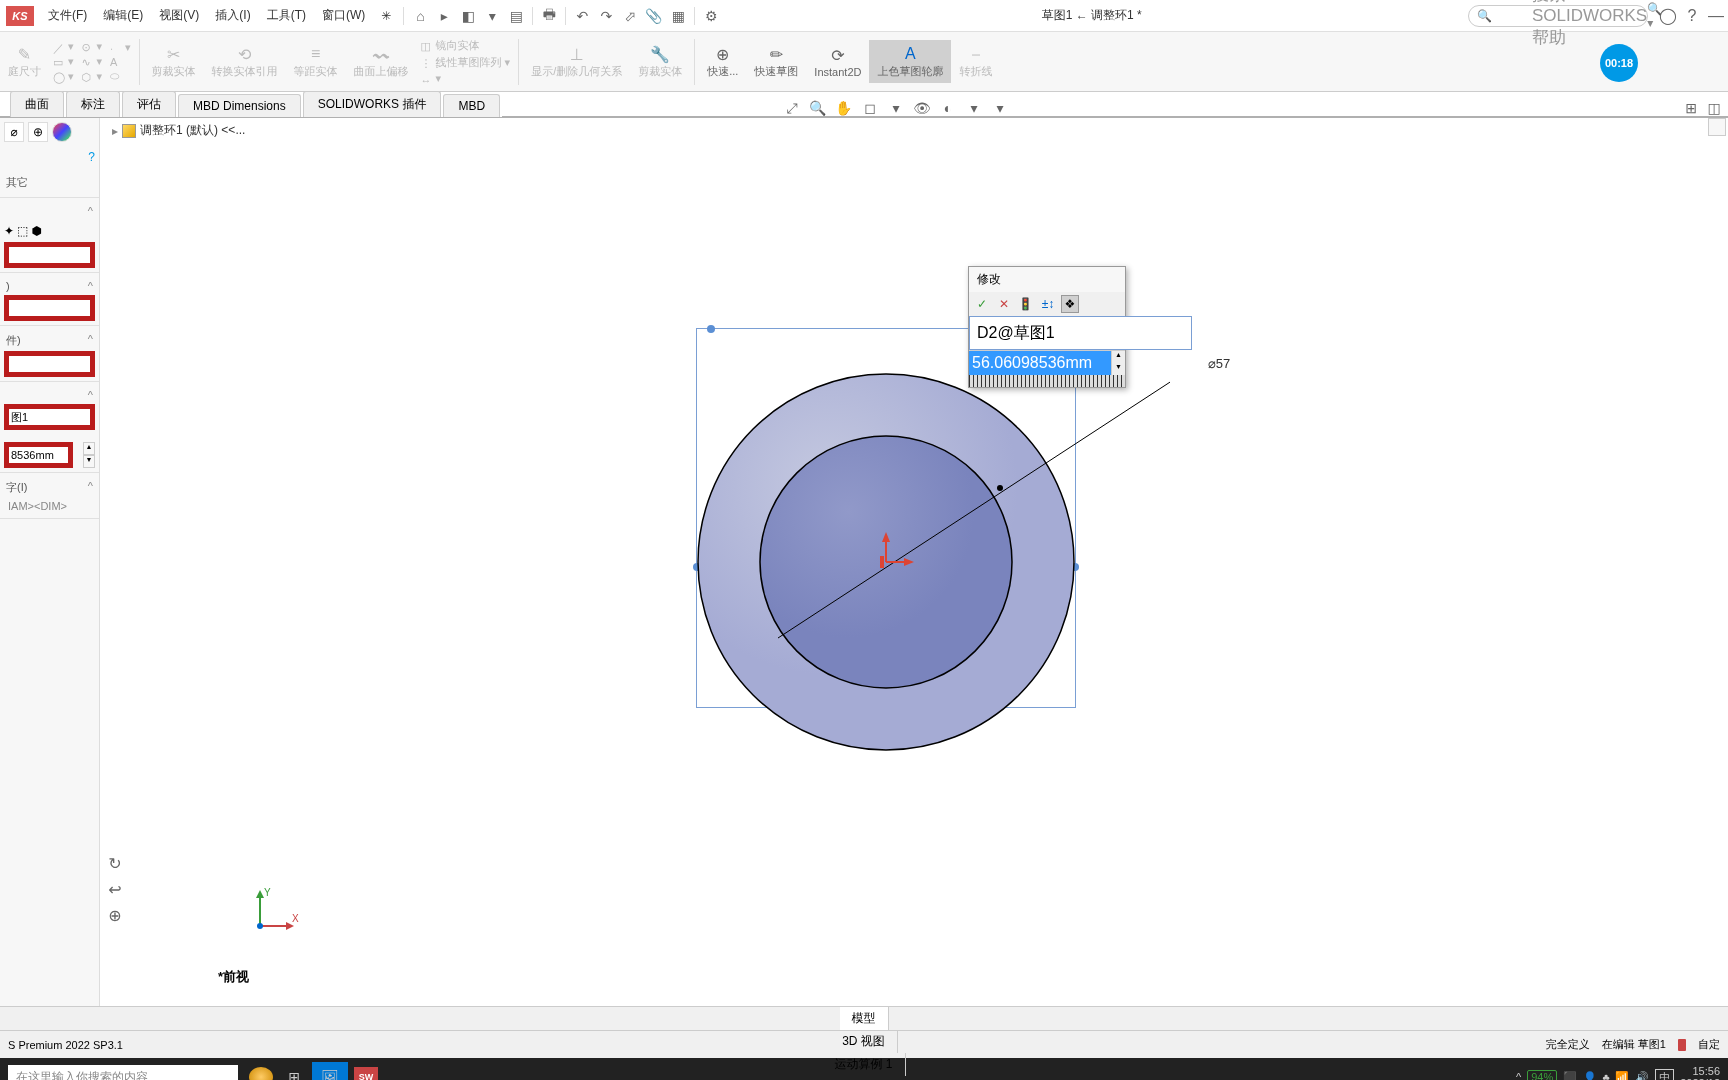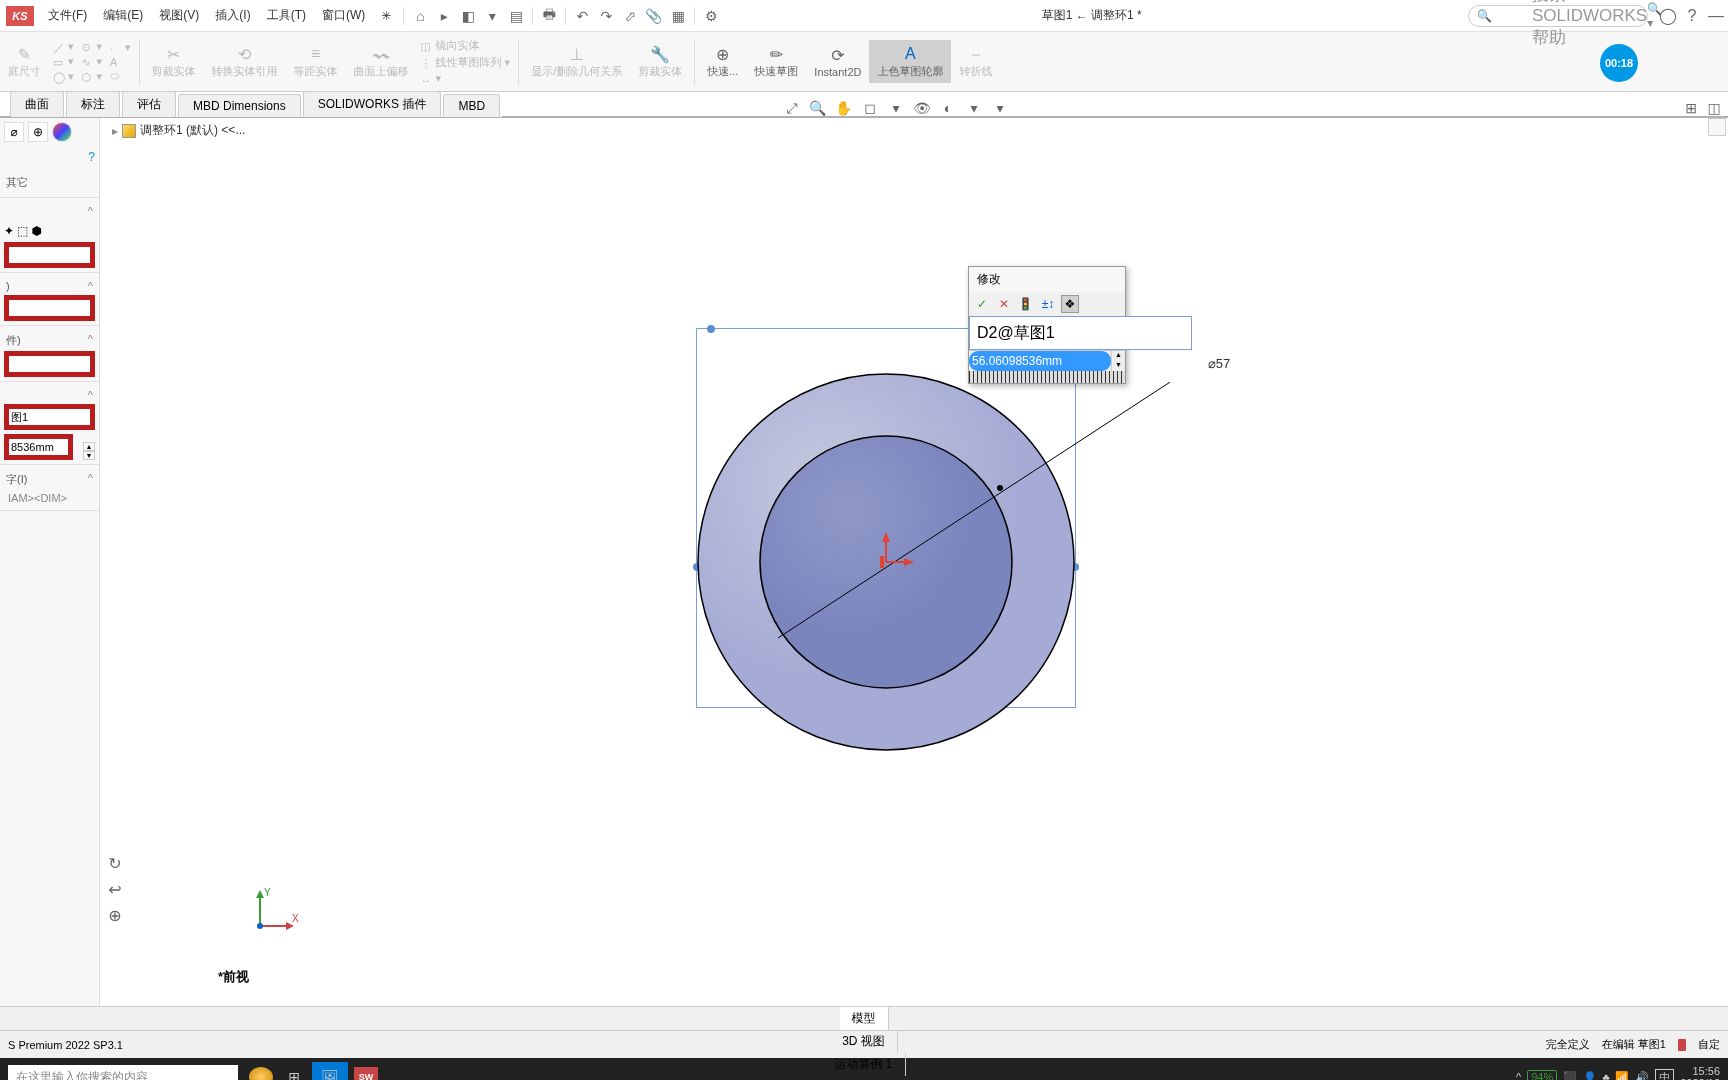--- a/index.html
+++ b/index.html
@@ -65,21 +65,21 @@
 .dlg-row { display: flex; align-items: center; padding: 3px 4px; gap: 4px; }
 .dlg-ic { width: 18px; height: 18px; display: flex; align-items: center; justify-content: center; border: 1px solid transparent; }
 .dlg-ic.ok { color: #3a9d3a; }
 .dlg-ic.cancel { color: #c94444; }
 .dlg-ic.bulb { color: #c94444; }
 .dlg-ic.reverse { color: #0066cc; }
 .dlg-ic.active { background: #d0d0d0; border: 1px solid #999; }
 .dlg-input-row { display: flex; align-items: stretch; }
 .dlg-input { flex: 1; border: 1px solid #7a9fd4; padding: 7px; font-size: 16px; outline: none; }
 .dlg-value-row { display: flex; align-items: stretch; border-top: 1px solid #ccc; }
-.dlg-value { flex: 1; background: #3399ff; color: #fff; padding: 3px; font-size: 12px; border-radius: 9px; }
+.dlg-value { flex: 1; background: #3399ff; color: #fff; padding: 3px; font-size: 16px; }
 .spinner { width: 14px; display: flex; flex-direction: column; border-left: 1px solid #ccc; }
 .spin-btn { flex: 1; background: #eee; font-size: 7px; text-align: center; }
 .ruler { height: 12px; background: repeating-linear-gradient(90deg, #333 0, #333 1px, #ddd 1px, #ddd 4px); }
 
 
 .left-flyout { position: absolute; left: 0; top: 730px; width: 50px; }
 .lf-btn { width: 22px; height: 22px; margin: 4px; color: #666; font-size: 16px; display: flex; align-items: center; justify-content: center; }
 
 
 .bottom-tabs { height: 24px; background: #f0f0f0; border-top: 1px solid #ccc; display: flex; align-items: center; flex-direction: column; }
@@ -287,21 +287,21 @@
           <span class="side-collapse">^</span>
         </div>
       <input class="side-input" readonly="" value="" style="">
     </div>
     <div class="side-section">
       <div class="side-label">
           <span></span>
           <span class="side-collapse">^</span>
         </div>
       <input class="side-input" value="图1" style="">
-      <div style="display:flex; gap:10px; margin-top:4px;align-items:flex-end;">
+      <div style="display:flex; gap:10px; margin-top:12px;">
         <input class="side-input" style="flex: 1 1 0%;" value="8536mm">
         <div style="width:12px; display:flex; flex-direction:column;">
           <div style="flex:1;font-size:7px;text-align:center;border:1px solid #ccc;">▲</div>
           <div style="flex:1;font-size:7px;text-align:center;border:1px solid #ccc;">▼</div>
         </div>
       </div>
     </div>
     <div class="side-section">
       <div class="side-label">
           <span>字(I)</span>

